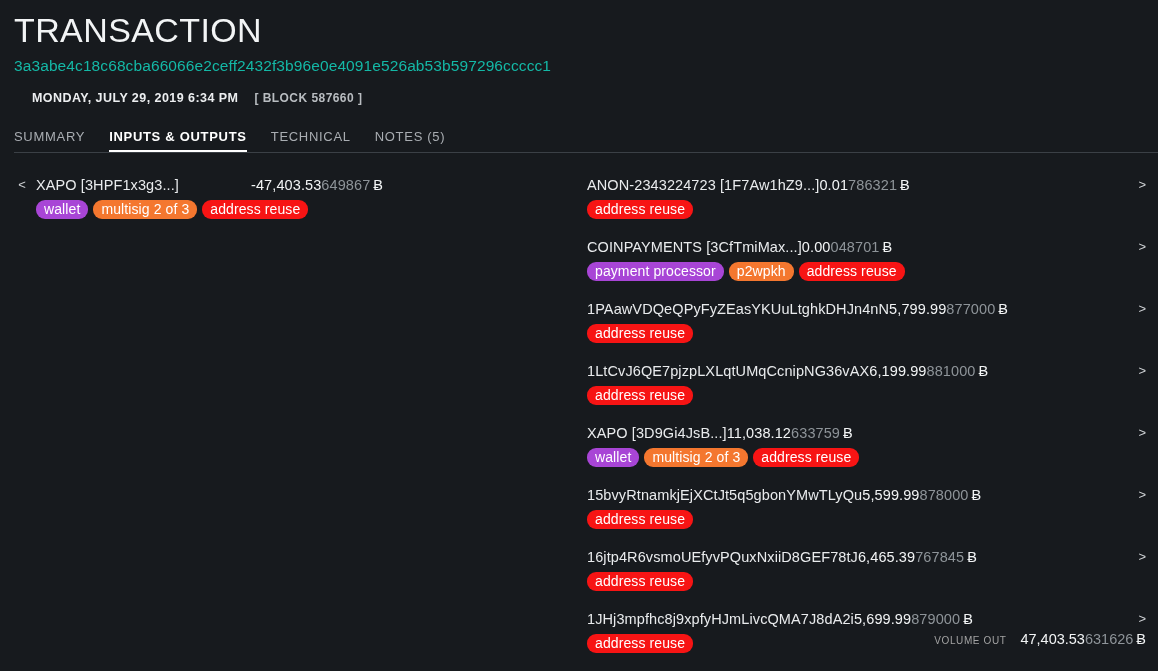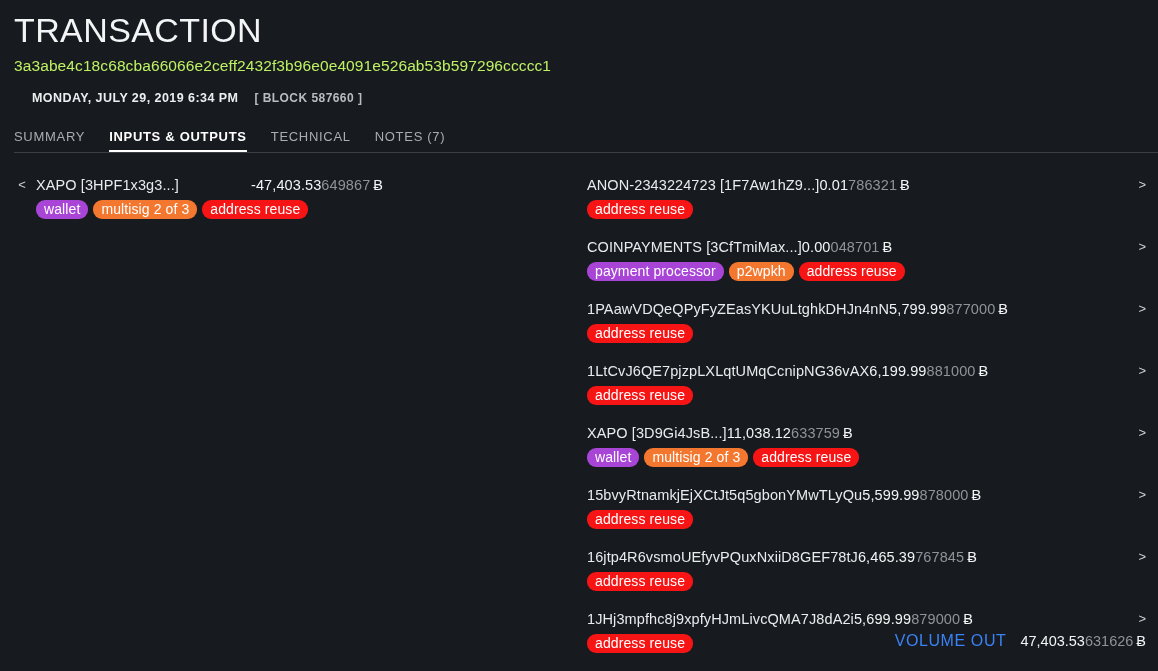--- a/index.html
+++ b/index.html
@@ -18,21 +18,21 @@
   .tx-title {
     font-size: 34px;
     font-weight: 400;
     letter-spacing: 0.4px;
     color: #f2f4f5;
     line-height: 44px;
     white-space: nowrap;
   }
   .tx-hash {
     font-size: 15.5px;
-    color: #bef264;
+    color: #14b8a6;
     line-height: 24px;
     margin-top: 2px;
     letter-spacing: 0.1px;
     white-space: nowrap;
   }
   .meta-row {
     margin-top: 11px;
     display: flex;
     align-items: baseline;
     gap: 16px;
@@ -168,23 +168,23 @@
   .totals {
     position: absolute;
     right: 12px;
     bottom: 10px;
     display: flex;
     align-items: baseline;
     gap: 14px;
     line-height: 22px;
   }
   .totals-label {
-    font-size: 16px;
+    font-size: 10px;
     letter-spacing: 0.6px;
-    color: #3b82f6;
+    color: #a3a3a3;
     white-space: nowrap;
   }
   .totals-value {
     font-size: 14.5px;
     color: #f2f4f5;
     white-space: nowrap;
   }
   .totals-value .frac { color: #8e9499; }
   .totals-value .sym { margin-left: 3px; }
 </style>
@@ -199,21 +199,21 @@
     <div class="meta-row">
       <span class="meta-date">MONDAY, JULY 29, 2019 6:34 PM</span>
       <span class="meta-block">[ BLOCK 587660 ]</span>
     </div>
   </div>
 
   <div class="tabs" id="tab-bar">
     <div class="tab">SUMMARY</div>
       <div class="tab active">INPUTS &amp; OUTPUTS</div>
       <div class="tab">TECHNICAL</div>
-      <div class="tab">NOTES (7)</div>
+      <div class="tab">NOTES (5)</div>
       <div class="tab-divider"></div>
   </div>
 
   <div class="io-wrap">
     <div class="col col-in" id="inputs-column">
         <div class="row">
           <div class="chev chev-left">&lt;</div>
           <div class="entry">
             <div class="entry-line">
               <span class="addr" style="width: 215px; display: inline-block;">XAPO [3HPF1x3g3...]</span>

